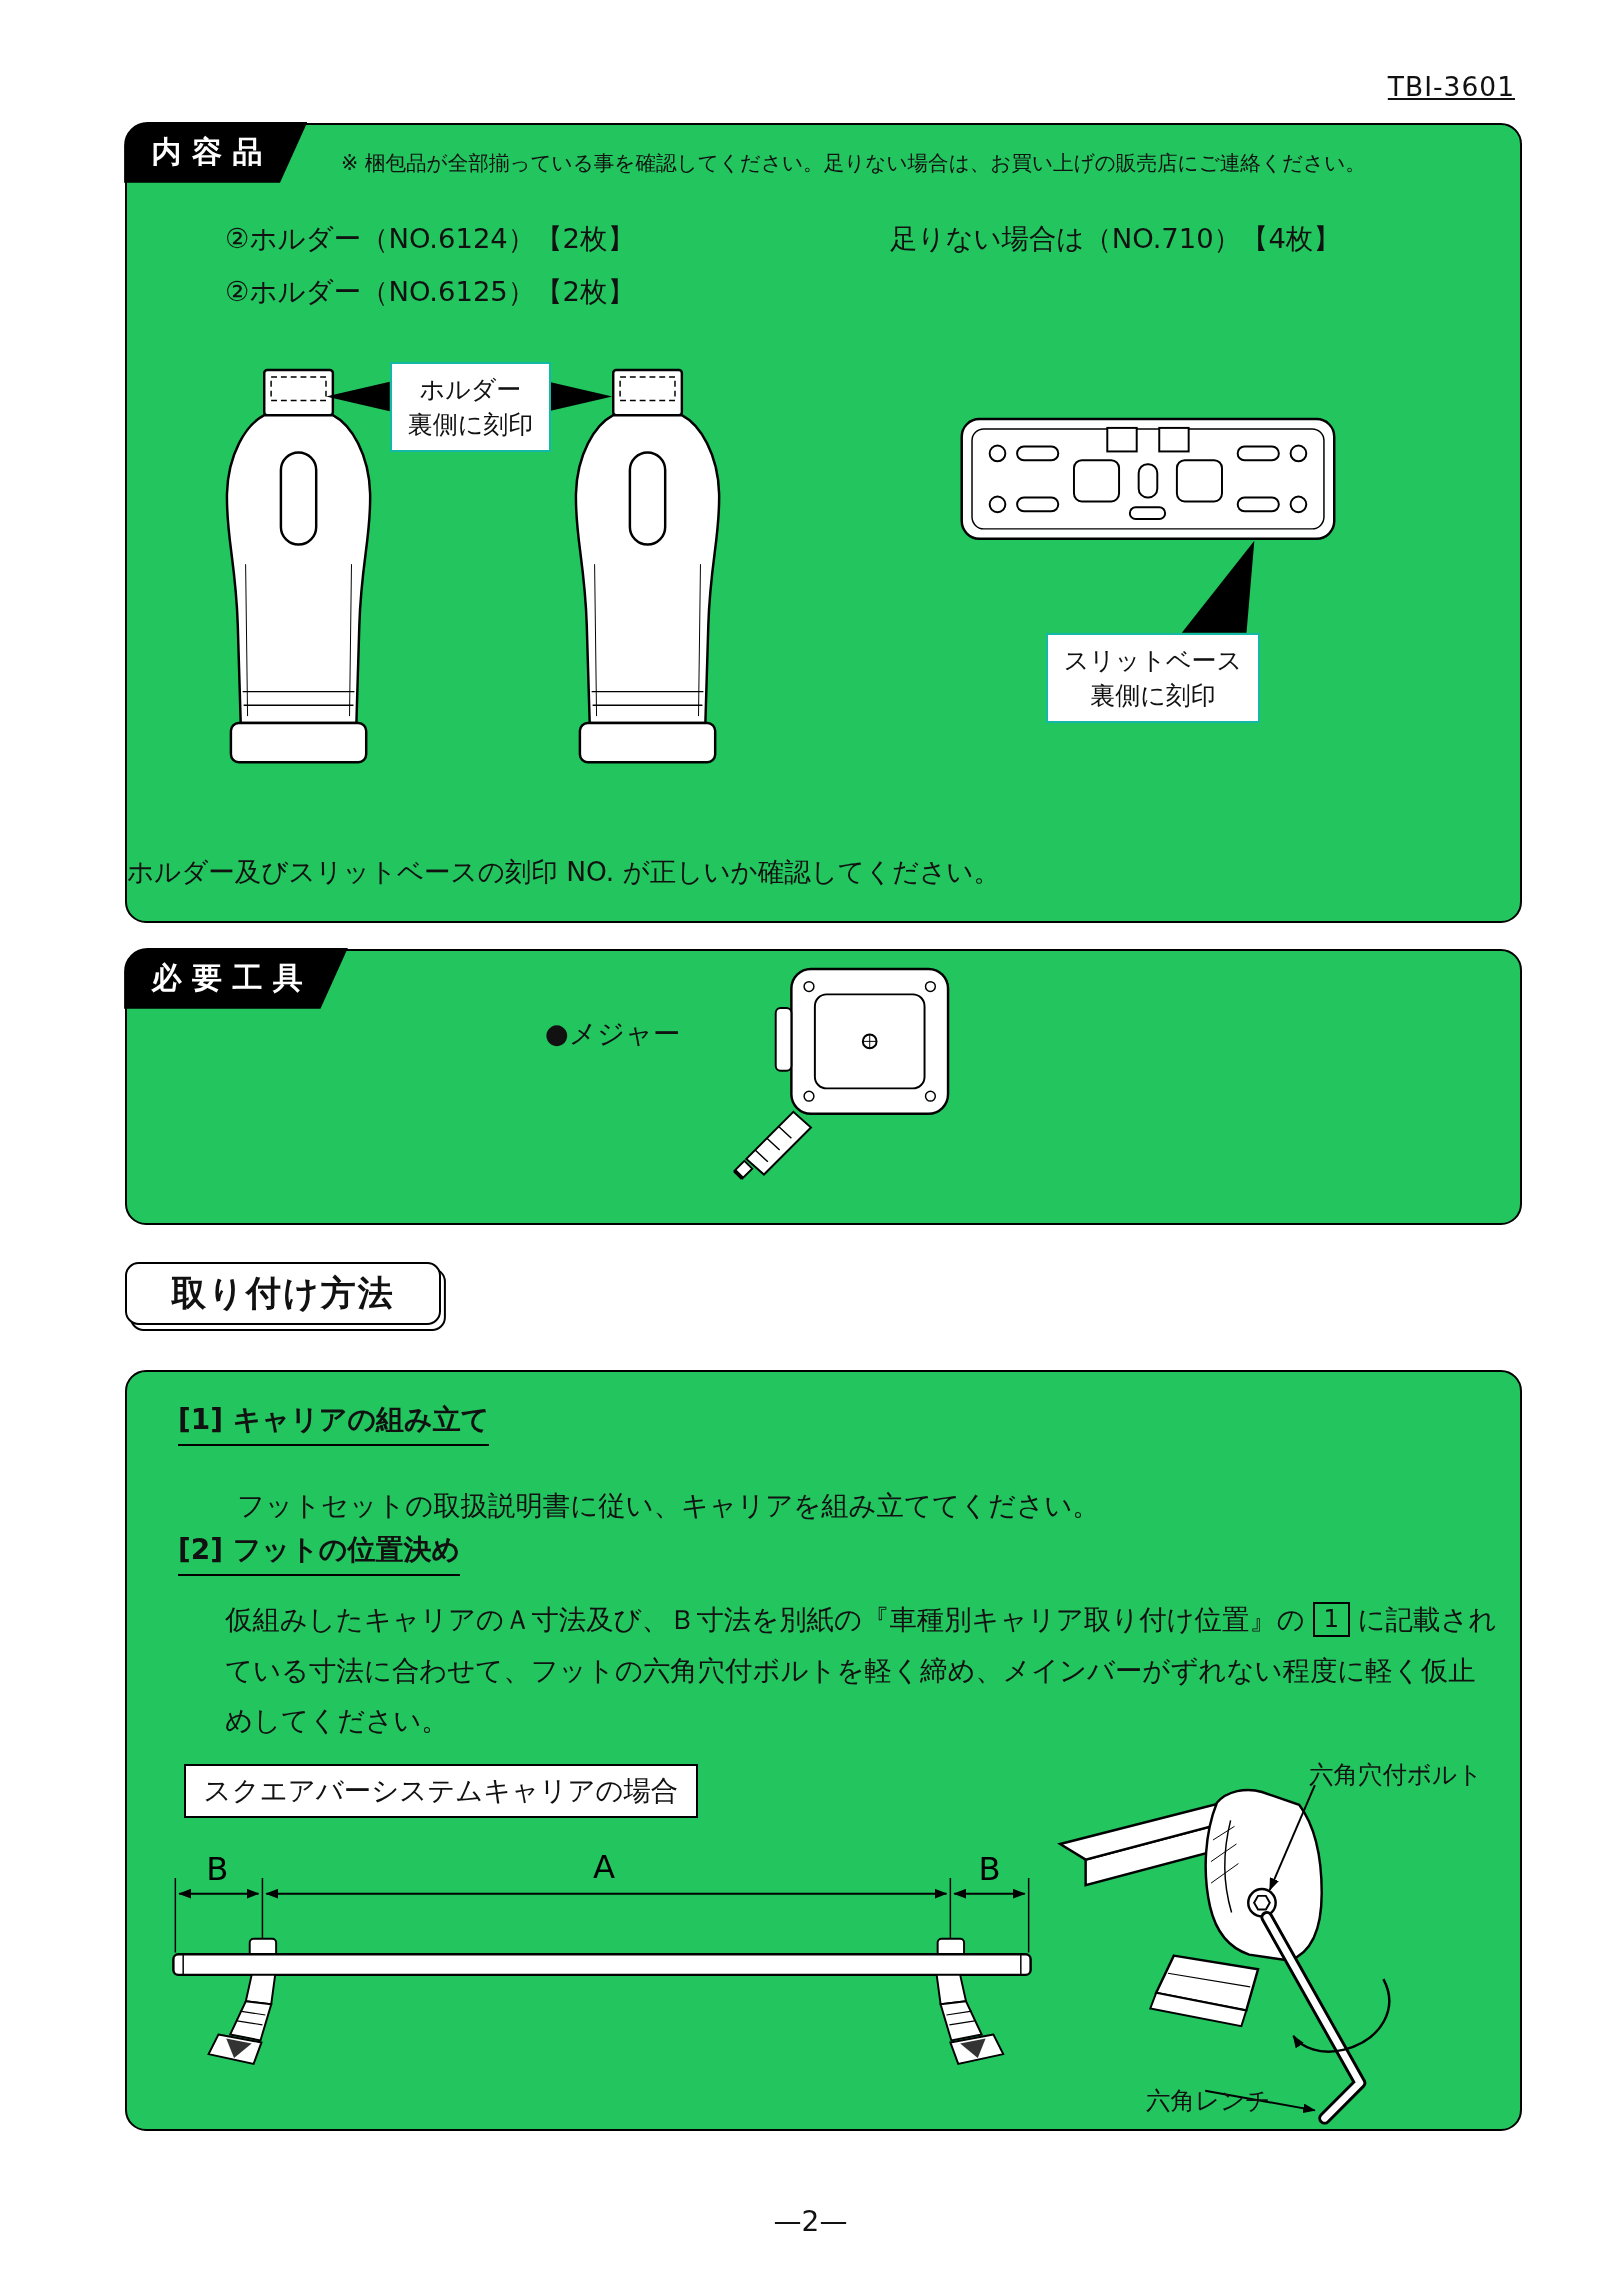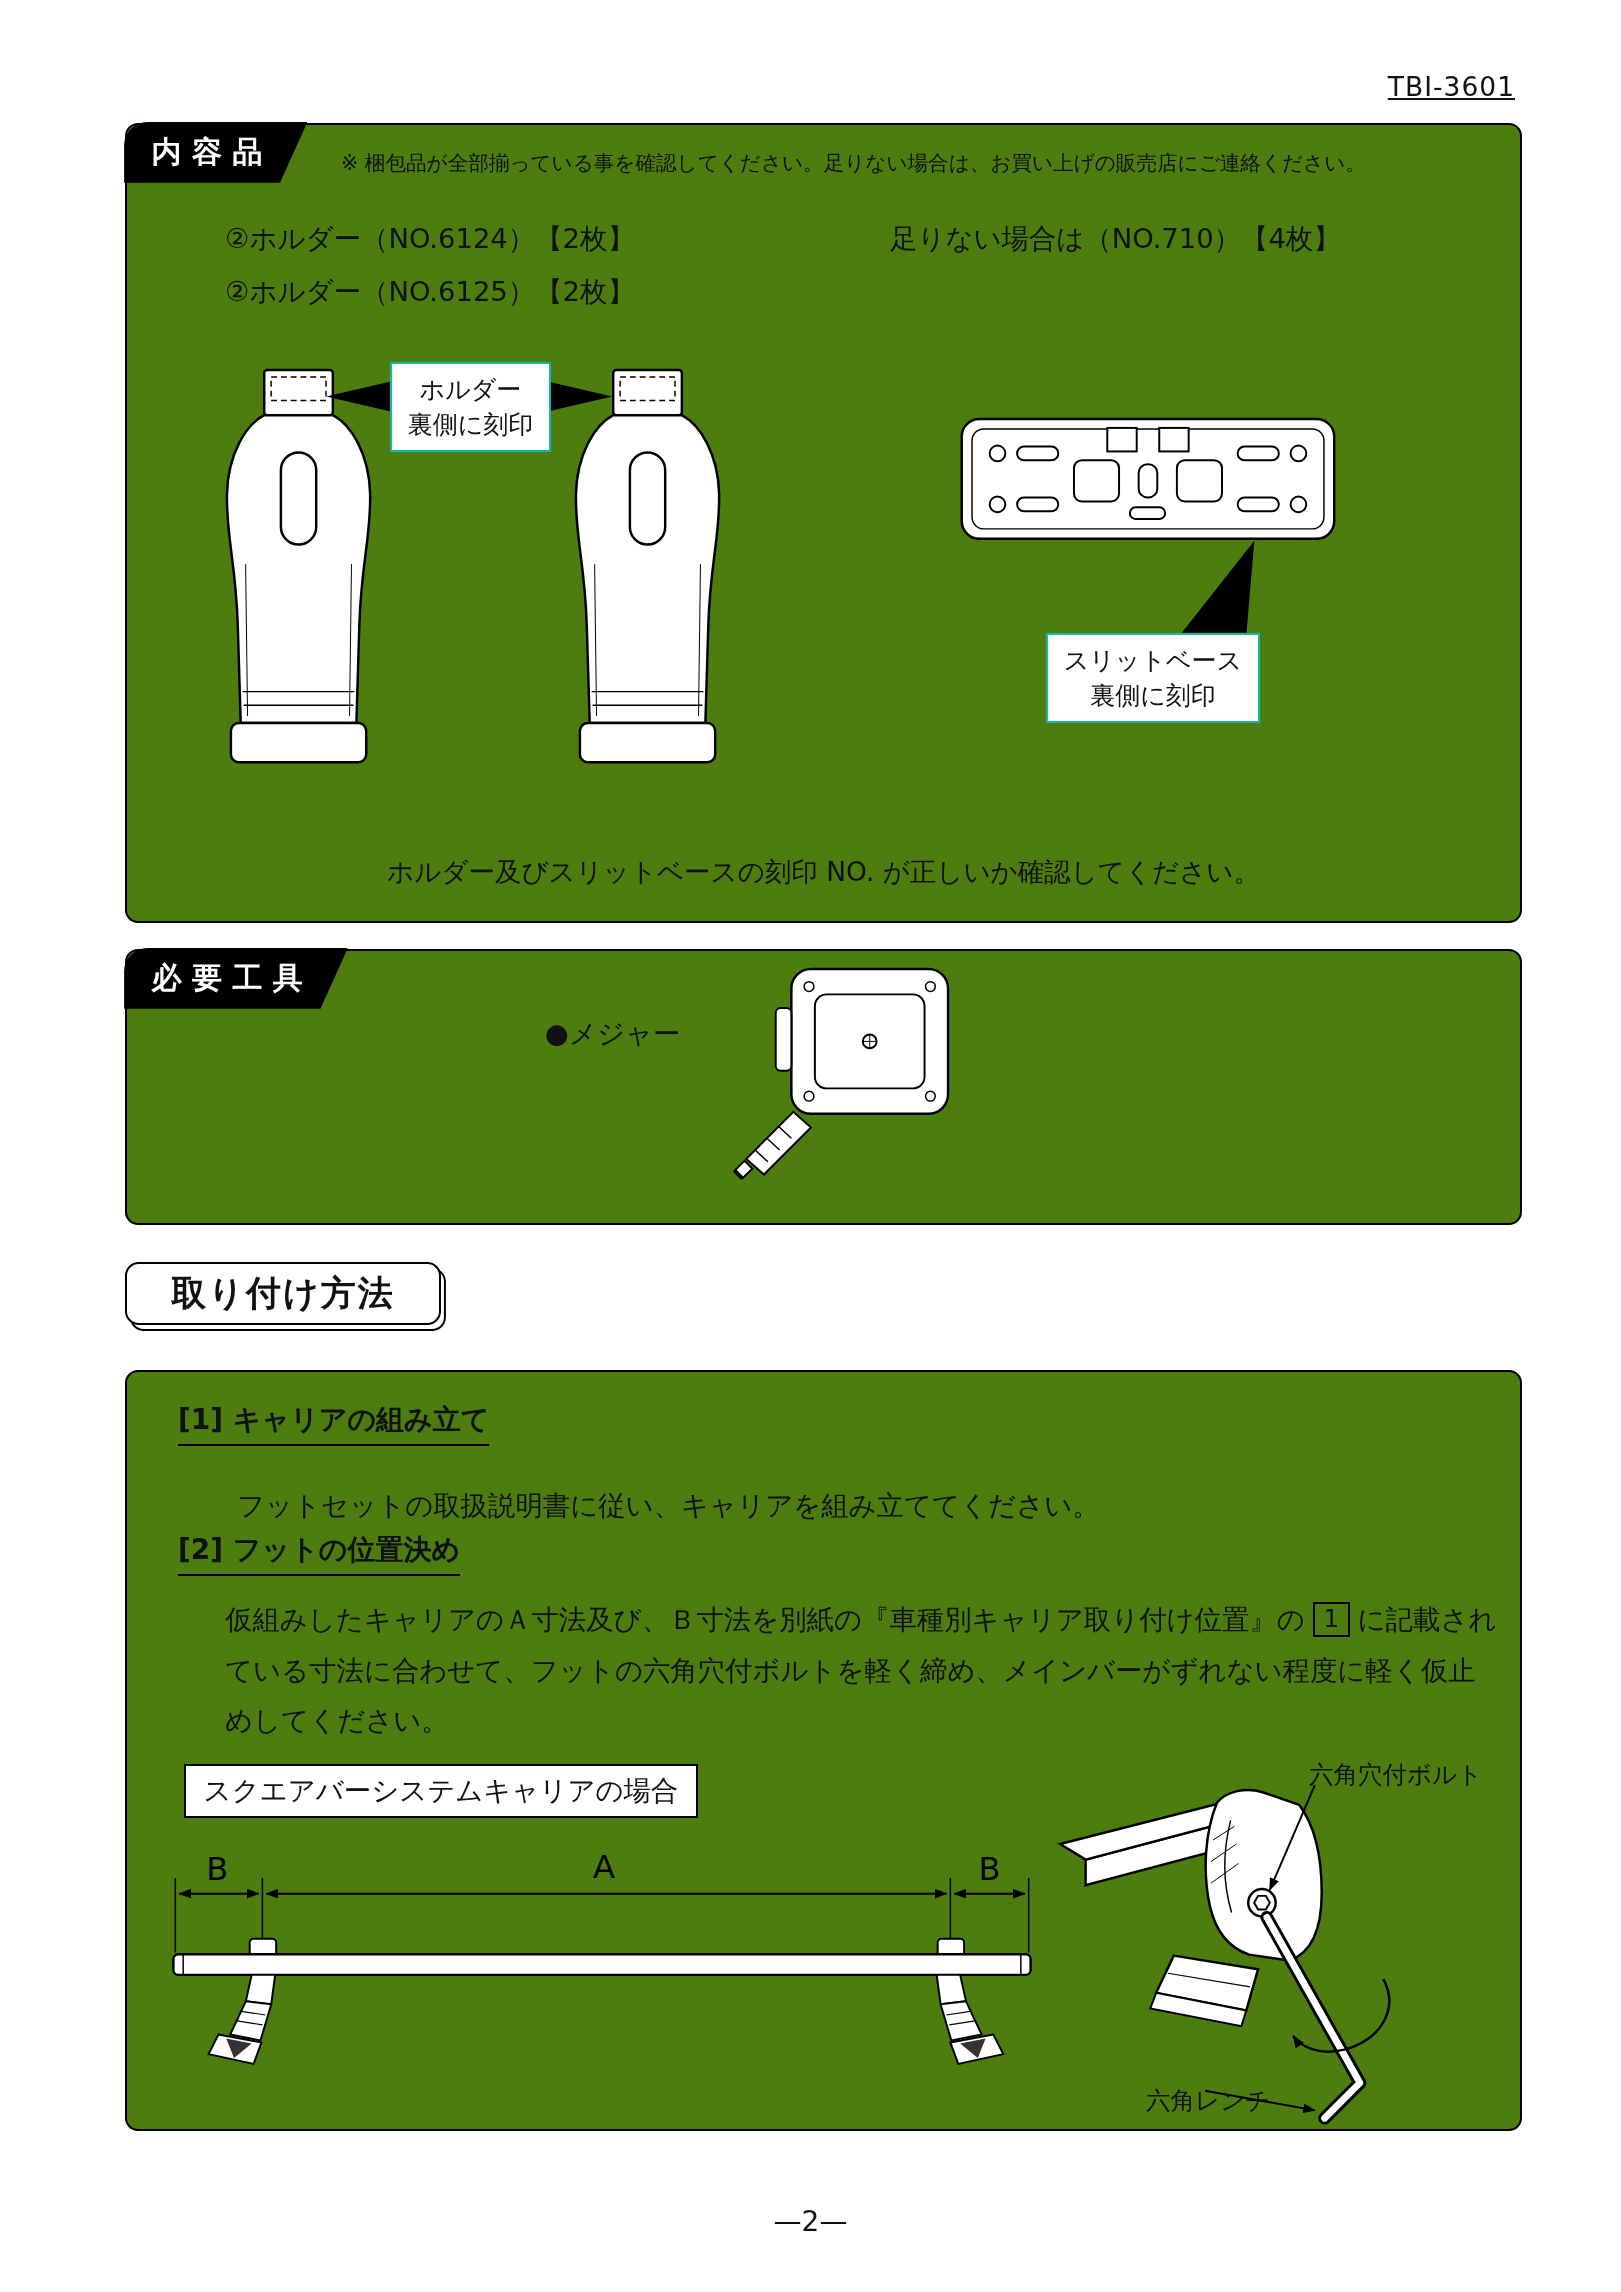--- a/index.html
+++ b/index.html
@@ -1,29 +1,29 @@
 <!DOCTYPE html>
 <html><head>
 <meta charset="utf-8">
 <style>
   html,body{margin:0;padding:0;background:#fff;}
   .page{position:relative;width:1621px;height:2293px;background:#fff;overflow:hidden;
         font-family:"DejaVu Sans","Liberation Sans",sans-serif;color:#111;}
   .abs{position:absolute;}
-  .box{position:absolute;border:2.9px solid #000;border-radius:13px;background:#4d7c0f;}
+  .box{position:absolute;border:2.9px solid #000;border-radius:21px;background:#22c55e;}
   .badge{position:absolute;left:-2.9px;top:-2.9px;background:#000;color:#fff;
          font-size:30px;font-weight:bold;padding:9.8px 45px 9.8px 27.4px;
          clip-path:polygon(0 0,100% 0,calc(100% - 27.4px) 100%,0 100%);
          border-radius:23.5px 0 0 0;white-space:nowrap;}
   .note{position:absolute;font-size:20.6px;white-space:nowrap;}
   .item{position:absolute;font-size:27.4px;white-space:nowrap;}
   .body-text{position:absolute;font-size:27.4px;line-height:1.85;}
   .callout{position:absolute;border:2px solid #14b8a6;background:#fff;text-align:center;
            font-size:25px;line-height:1.4;padding:7.8px 15.7px;white-space:nowrap;}
-  .confirm{position:absolute;left:0;right:0;text-align:center;font-size:26.5px;}
+  .confirm{position:absolute;left:0;right:0;text-align:left;font-size:26.5px;}
   .method{position:absolute;border:2.9px solid #000;border-radius:13.7px;background:#fff;
           display:flex;align-items:center;justify-content:center;
           font-size:35px;font-weight:bold;letter-spacing:2px;
           box-shadow:4.9px 5.9px 0 -2px #fff,4.9px 5.9px 0 0 #000;}
   .step-title{position:absolute;font-size:28px;font-weight:bold;
               border-bottom:2.5px solid #000;padding-bottom:4.9px;white-space:nowrap;}
   .refbox{display:inline-block;border:2px solid #000;padding:0 8.8px;margin:0 7.8px;
           font-size:24.5px;line-height:1.25;vertical-align:2px;}
   .case-label{position:absolute;border:2.5px solid #000;padding:6.9px 17.6px;
               font-size:27.4px;white-space:nowrap;background:#fff;}

